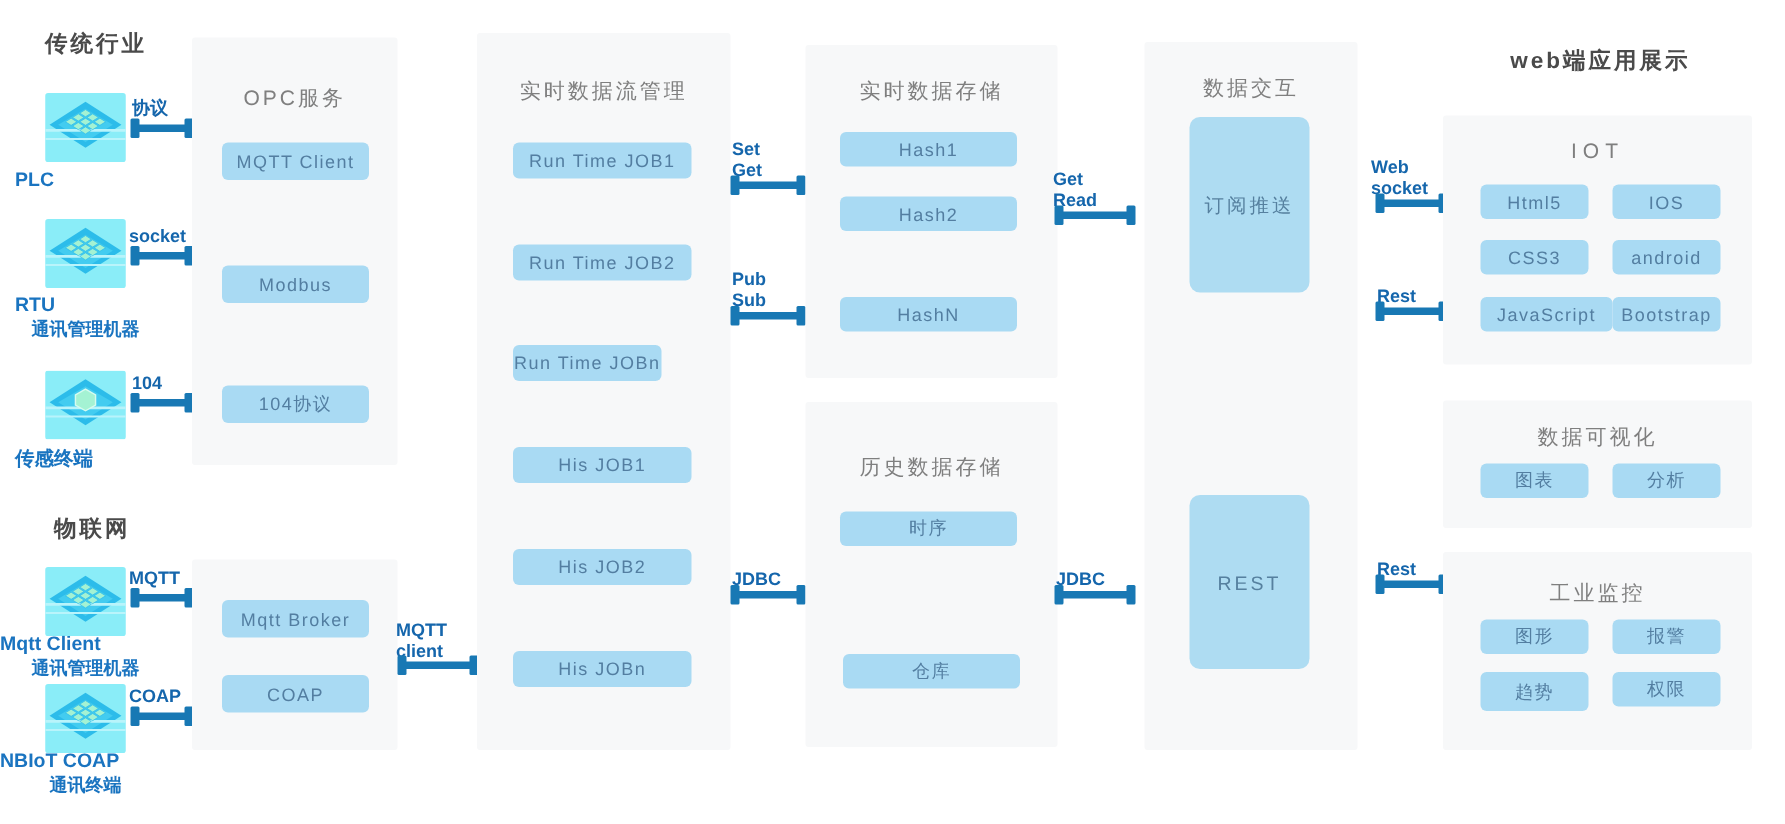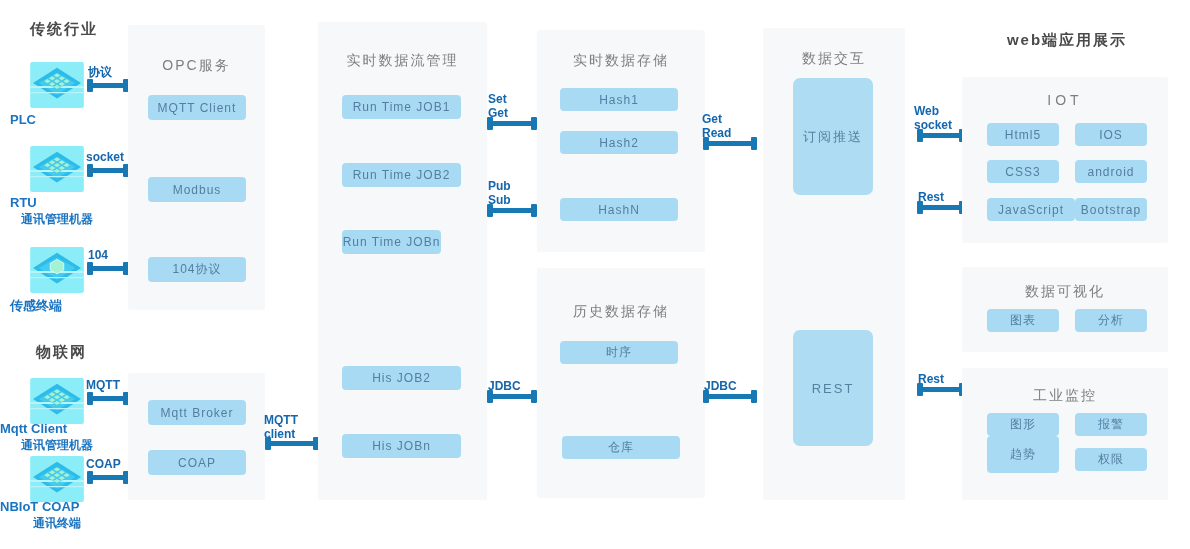--- a/index.html
+++ b/index.html
@@ -137,20 +137,21 @@
     <span>MQTT</span><br>
     <span>client</span>
   </div>
   <div class="conn" style="left:266px;top:441px;width:52px"></div>
 
   <div class="panel" style="left:318px;top:22px;width:169px;height:478px">
     <div class="panel-title" style="top:30px">实时数据流管理</div>
     <div class="box" style="left:24px;top:73px;width:119px;height:24px">Run Time JOB1</div>
     <div class="box" style="left:24px;top:141px;width:119px;height:24px">Run Time JOB2</div>
     <div class="box" style="left:24px;top:208px;width:99px;height:24px">Run Time JOBn</div>
+    <div class="box" style="left:24px;top:276px;width:119px;height:24px">His JOB1</div>
     <div class="box" style="left:24px;top:344px;width:119px;height:24px">His JOB2</div>
     <div class="box" style="left:24px;top:412px;width:119px;height:24px">His JOBn</div>
   </div>
 
   <div class="conn-label" style="left:488px;top:92px;width:48px">
     <span>Set</span><br>
     <span>Get</span>
   </div>
   <div class="conn" style="left:488px;top:121px;width:48px"></div>
 
@@ -216,17 +217,17 @@
   <div class="panel" style="left:962px;top:267px;width:206px;height:85px">
     <div class="panel-title" style="top:16px">数据可视化</div>
     <div class="box" style="left:25px;top:42px;width:72px;height:23px">图表</div>
     <div class="box" style="left:113px;top:42px;width:72px;height:23px">分析</div>
   </div>
 
   <div class="panel" style="left:962px;top:368px;width:206px;height:132px">
     <div class="panel-title" style="top:19px">工业监控</div>
     <div class="box" style="left:25px;top:45px;width:72px;height:23px">图形</div>
     <div class="box" style="left:113px;top:45px;width:72px;height:23px">报警</div>
-    <div class="box" style="left:25px;top:68px;width:72px;height:37px">趋势</div>
+    <div class="box" style="left:25px;top:80px;width:72px;height:26px">趋势</div>
     <div class="box" style="left:113px;top:80px;width:72px;height:23px">权限</div>
   </div>
 
 </div>
 
 </body></html>

